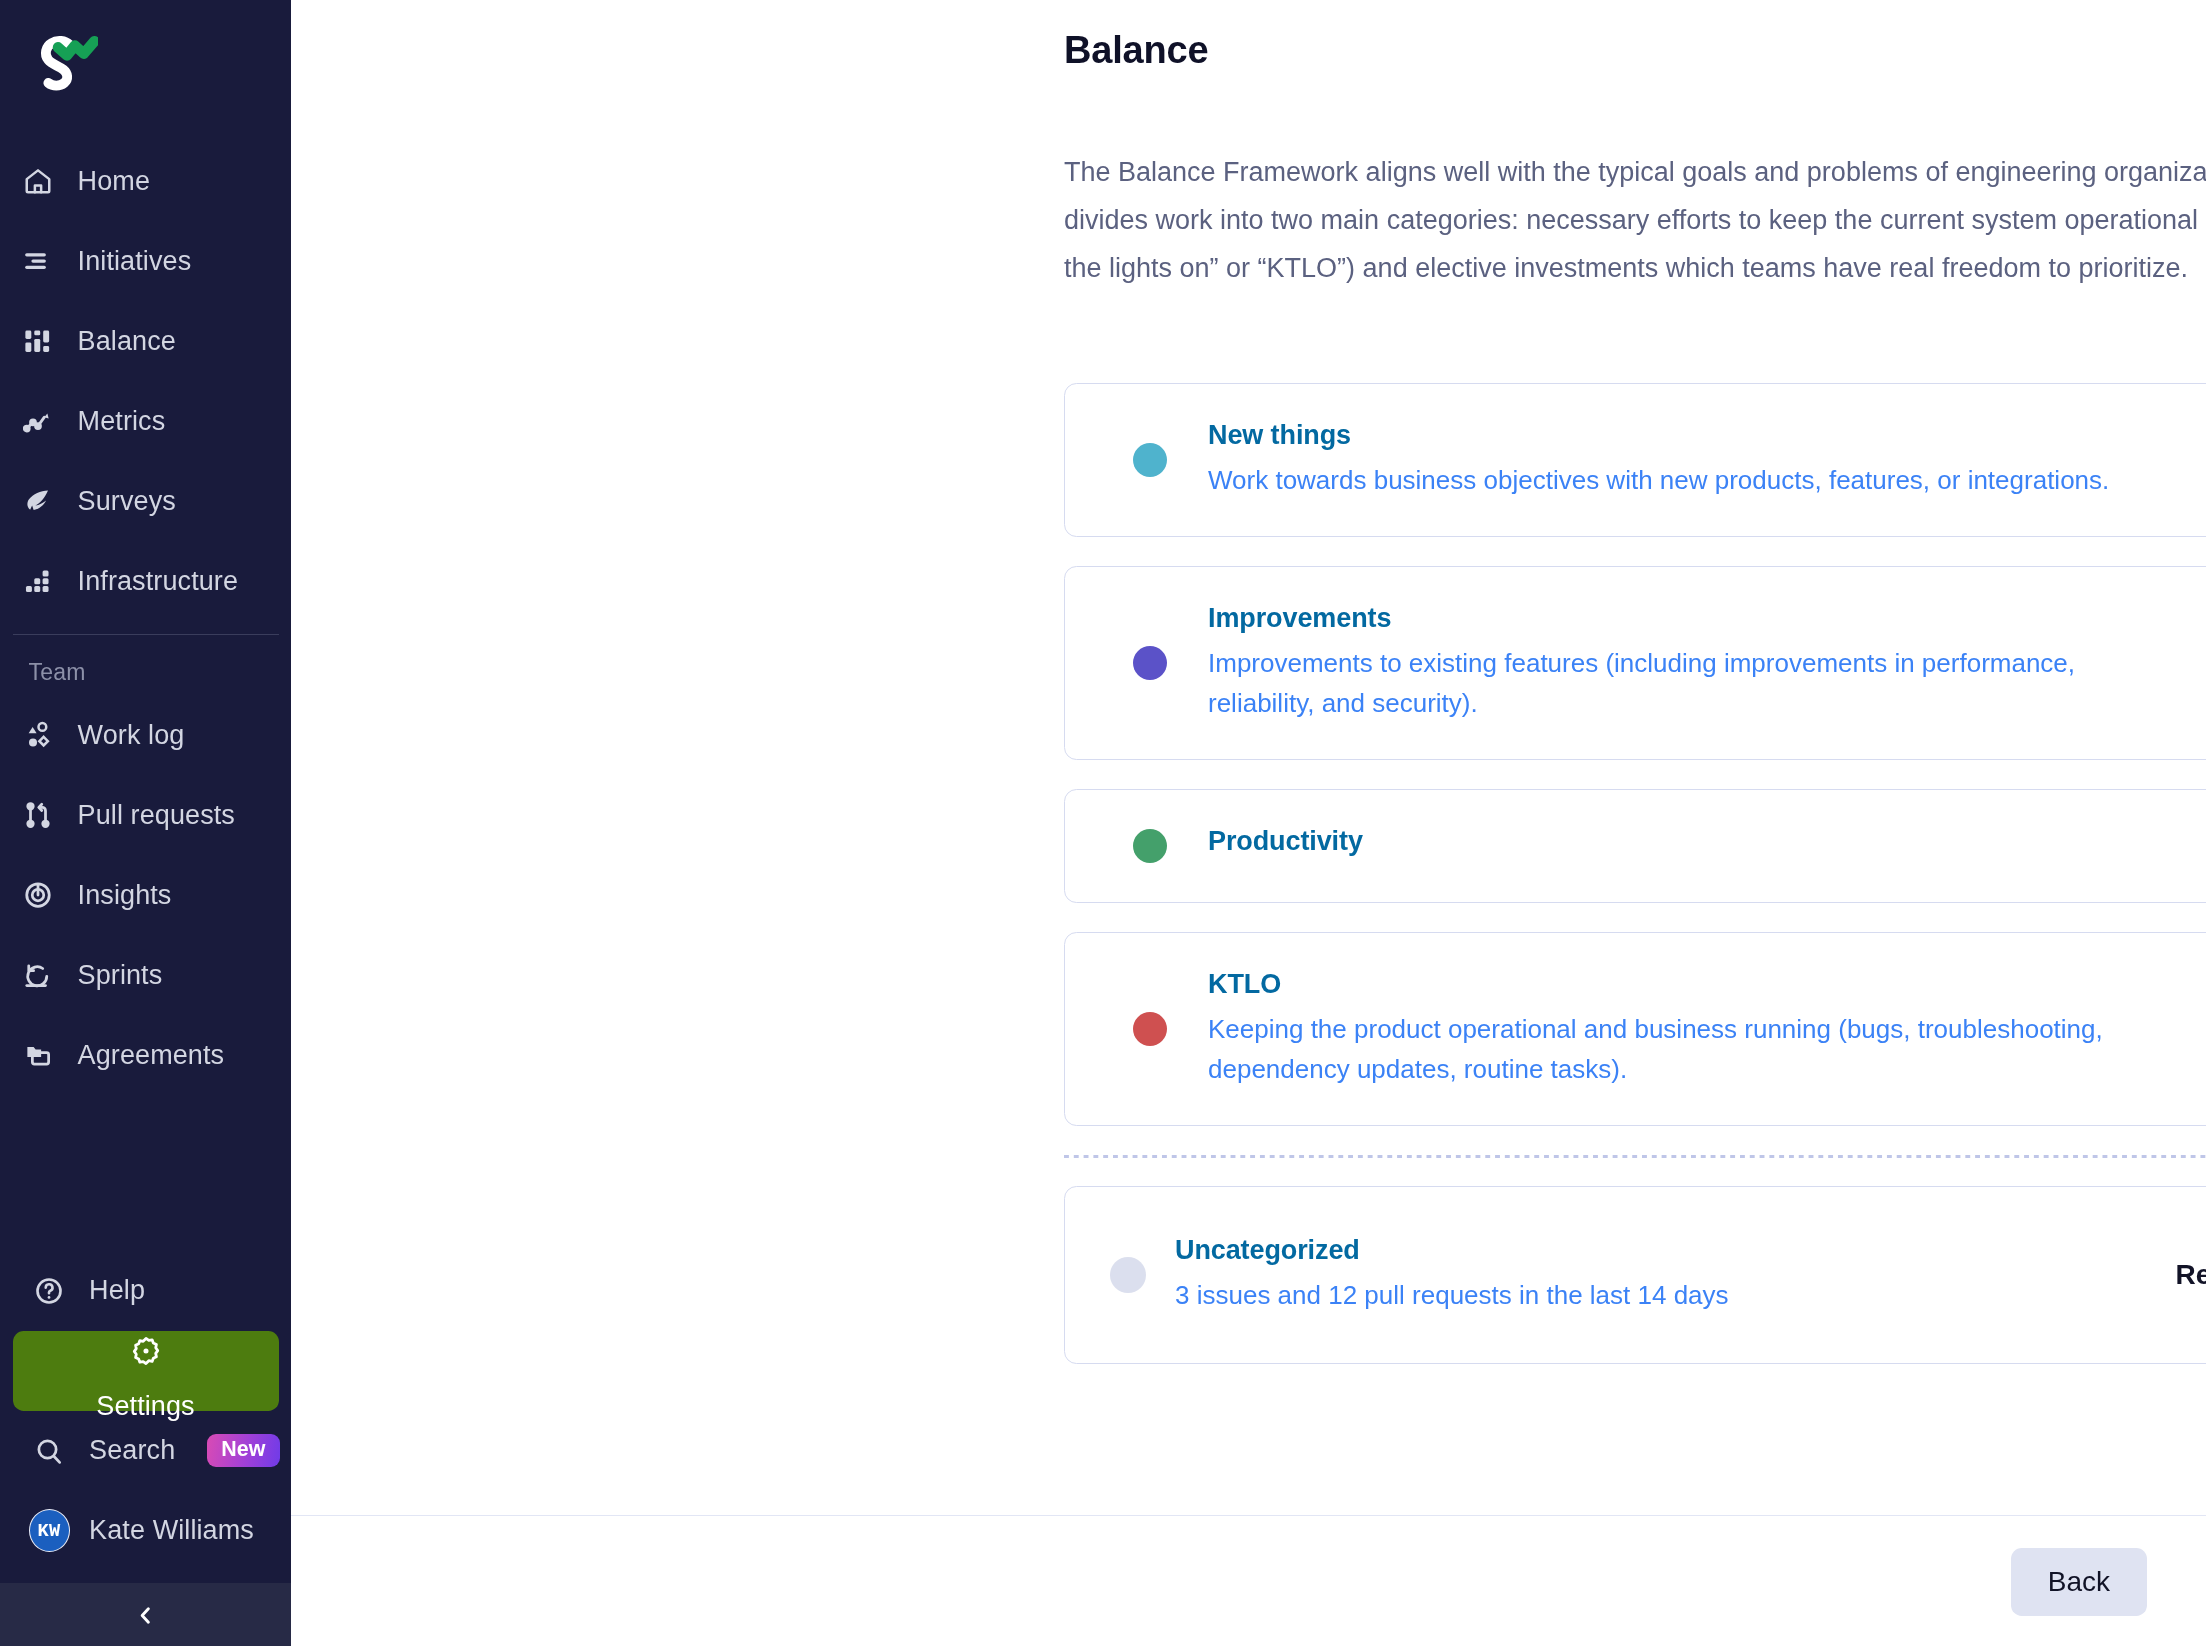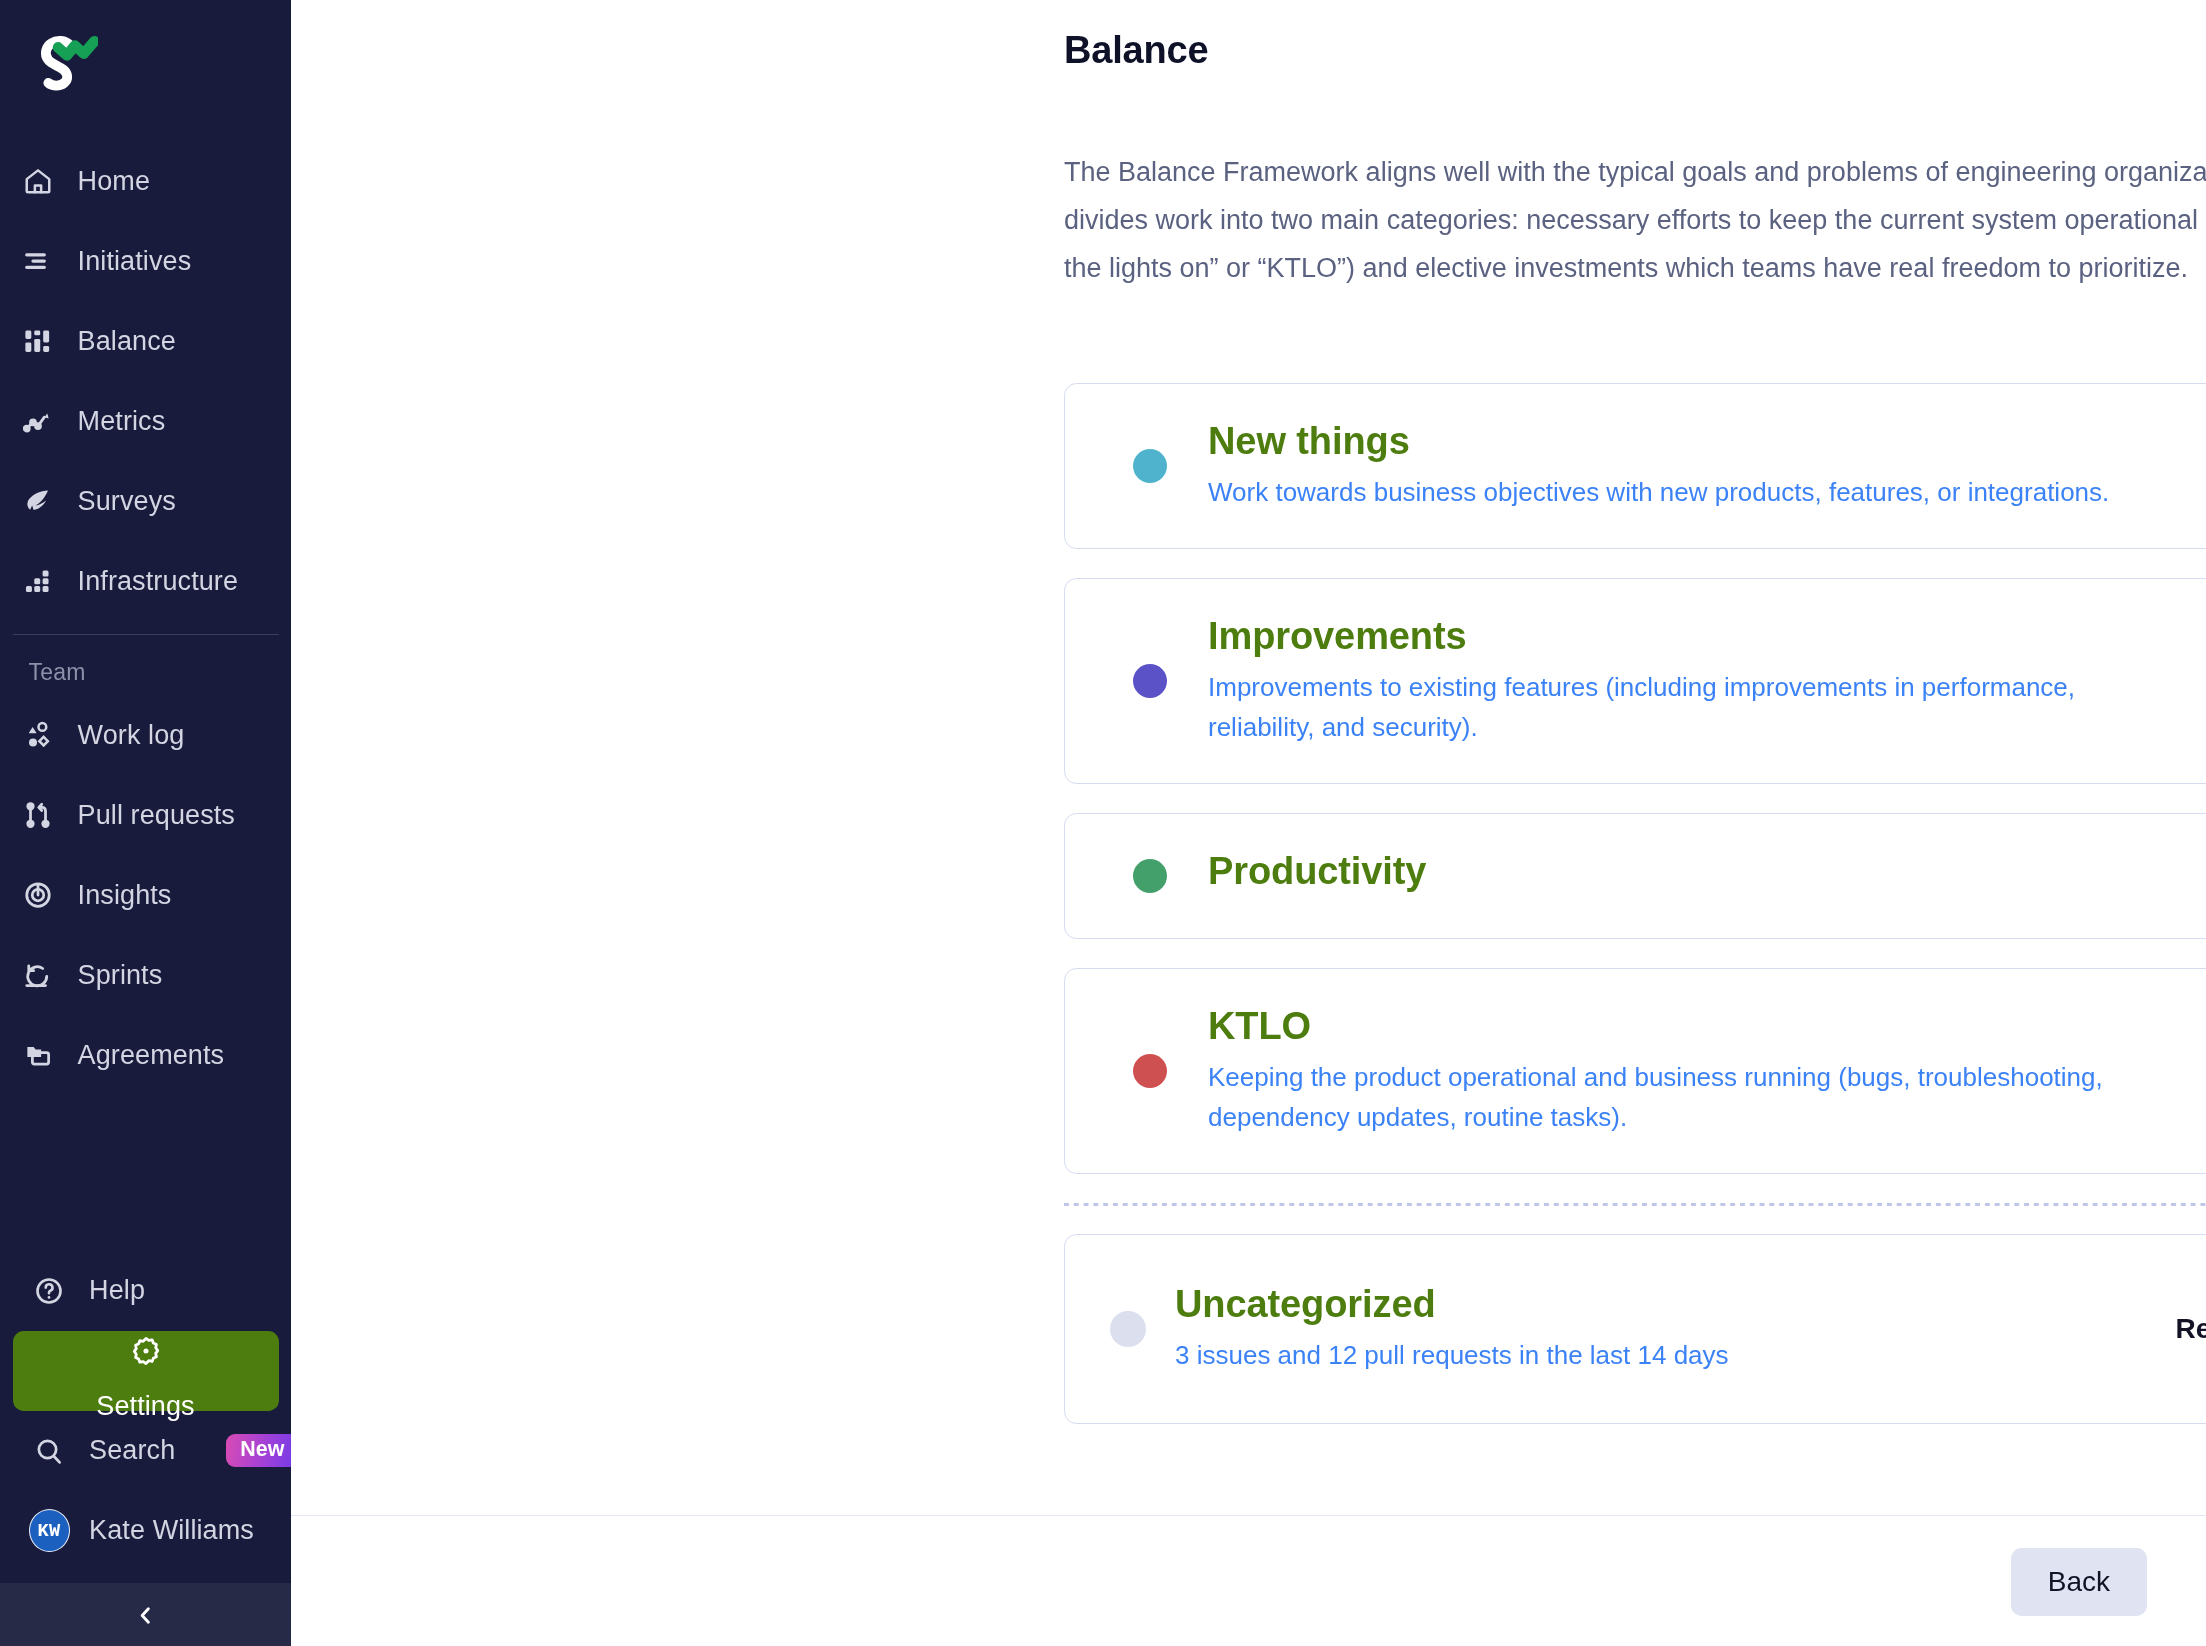--- a/index.html
+++ b/index.html
@@ -32,21 +32,21 @@
 
   .team-divider {
     height:0.9px; background:#3A3D5C; margin:12.5px 12.5px 0 12.5px;
   }
   .team-label {
     color:#8C90A8; font-size:23px; padding:25px 0 9px 28.5px; letter-spacing:0.2px;
   }
 
   .nav-bottom { margin-top:auto; padding:0 12.5px 12.5px 12.5px; }
   .badge-new {
-    margin-left:31px; padding:4.5px 14.3px 6.2px 14.3px; border-radius:9px;
+    margin-left:12px; padding:4.5px 14.3px 6.2px 14.3px; border-radius:9px;
     font-size:21.4px; font-weight:bold; color:#fff;
     background:linear-gradient(100deg,#D94BB4 0%, #A040D8 55%, #6F3BE8 100%);
     line-height:1;
   }
   .avatar {
     width:43px; height:43px; border-radius:50%;
     background:#1B5FBF; border:1.8px solid #E8EAF4;
     display:flex; align-items:center; justify-content:center;
     color:#fff; font-size:18.7px; font-weight:bold; letter-spacing:0.3px;
   }
@@ -75,21 +75,21 @@
     position:relative; width:1273px;
     border:1.8px solid #D6DBF0; border-radius:12.5px; background:#fff;
     display:flex; align-items:center; cursor:pointer;
     margin-bottom:29px;
   }
   .card-dot {
     position:absolute; left:68px; top:50%; transform:translateY(-50%);
     width:34px; height:34px; border-radius:50%;
   }
   .card-body { padding:36px 0 36px 143px; width:1096px; }
-  .card-title { font-size:38px; font-weight:bold; color:#4d7c0f; margin-bottom:9px; letter-spacing:-0.1px; }
+  .card-title { font-size:27px; font-weight:bold; color:#0369a1; margin-bottom:9px; letter-spacing:-0.1px; }
   .card-desc { font-size:26px; line-height:40px; color:#3b82f6; }
 
   .dotted-sep {
     width:1273px; height:2.7px; margin:5.3px 0 28.5px 0;
     background-image:linear-gradient(to right,#BFC6E8 0 5.3px, transparent 5.3px 9.8px);
     background-size:9.8px 2.7px; background-repeat:repeat-x;
   }
 
   .card.uncat { cursor:default; }
   .card.uncat .card-dot { left:45px; width:36px; height:36px; background:#DBDFEE; }

